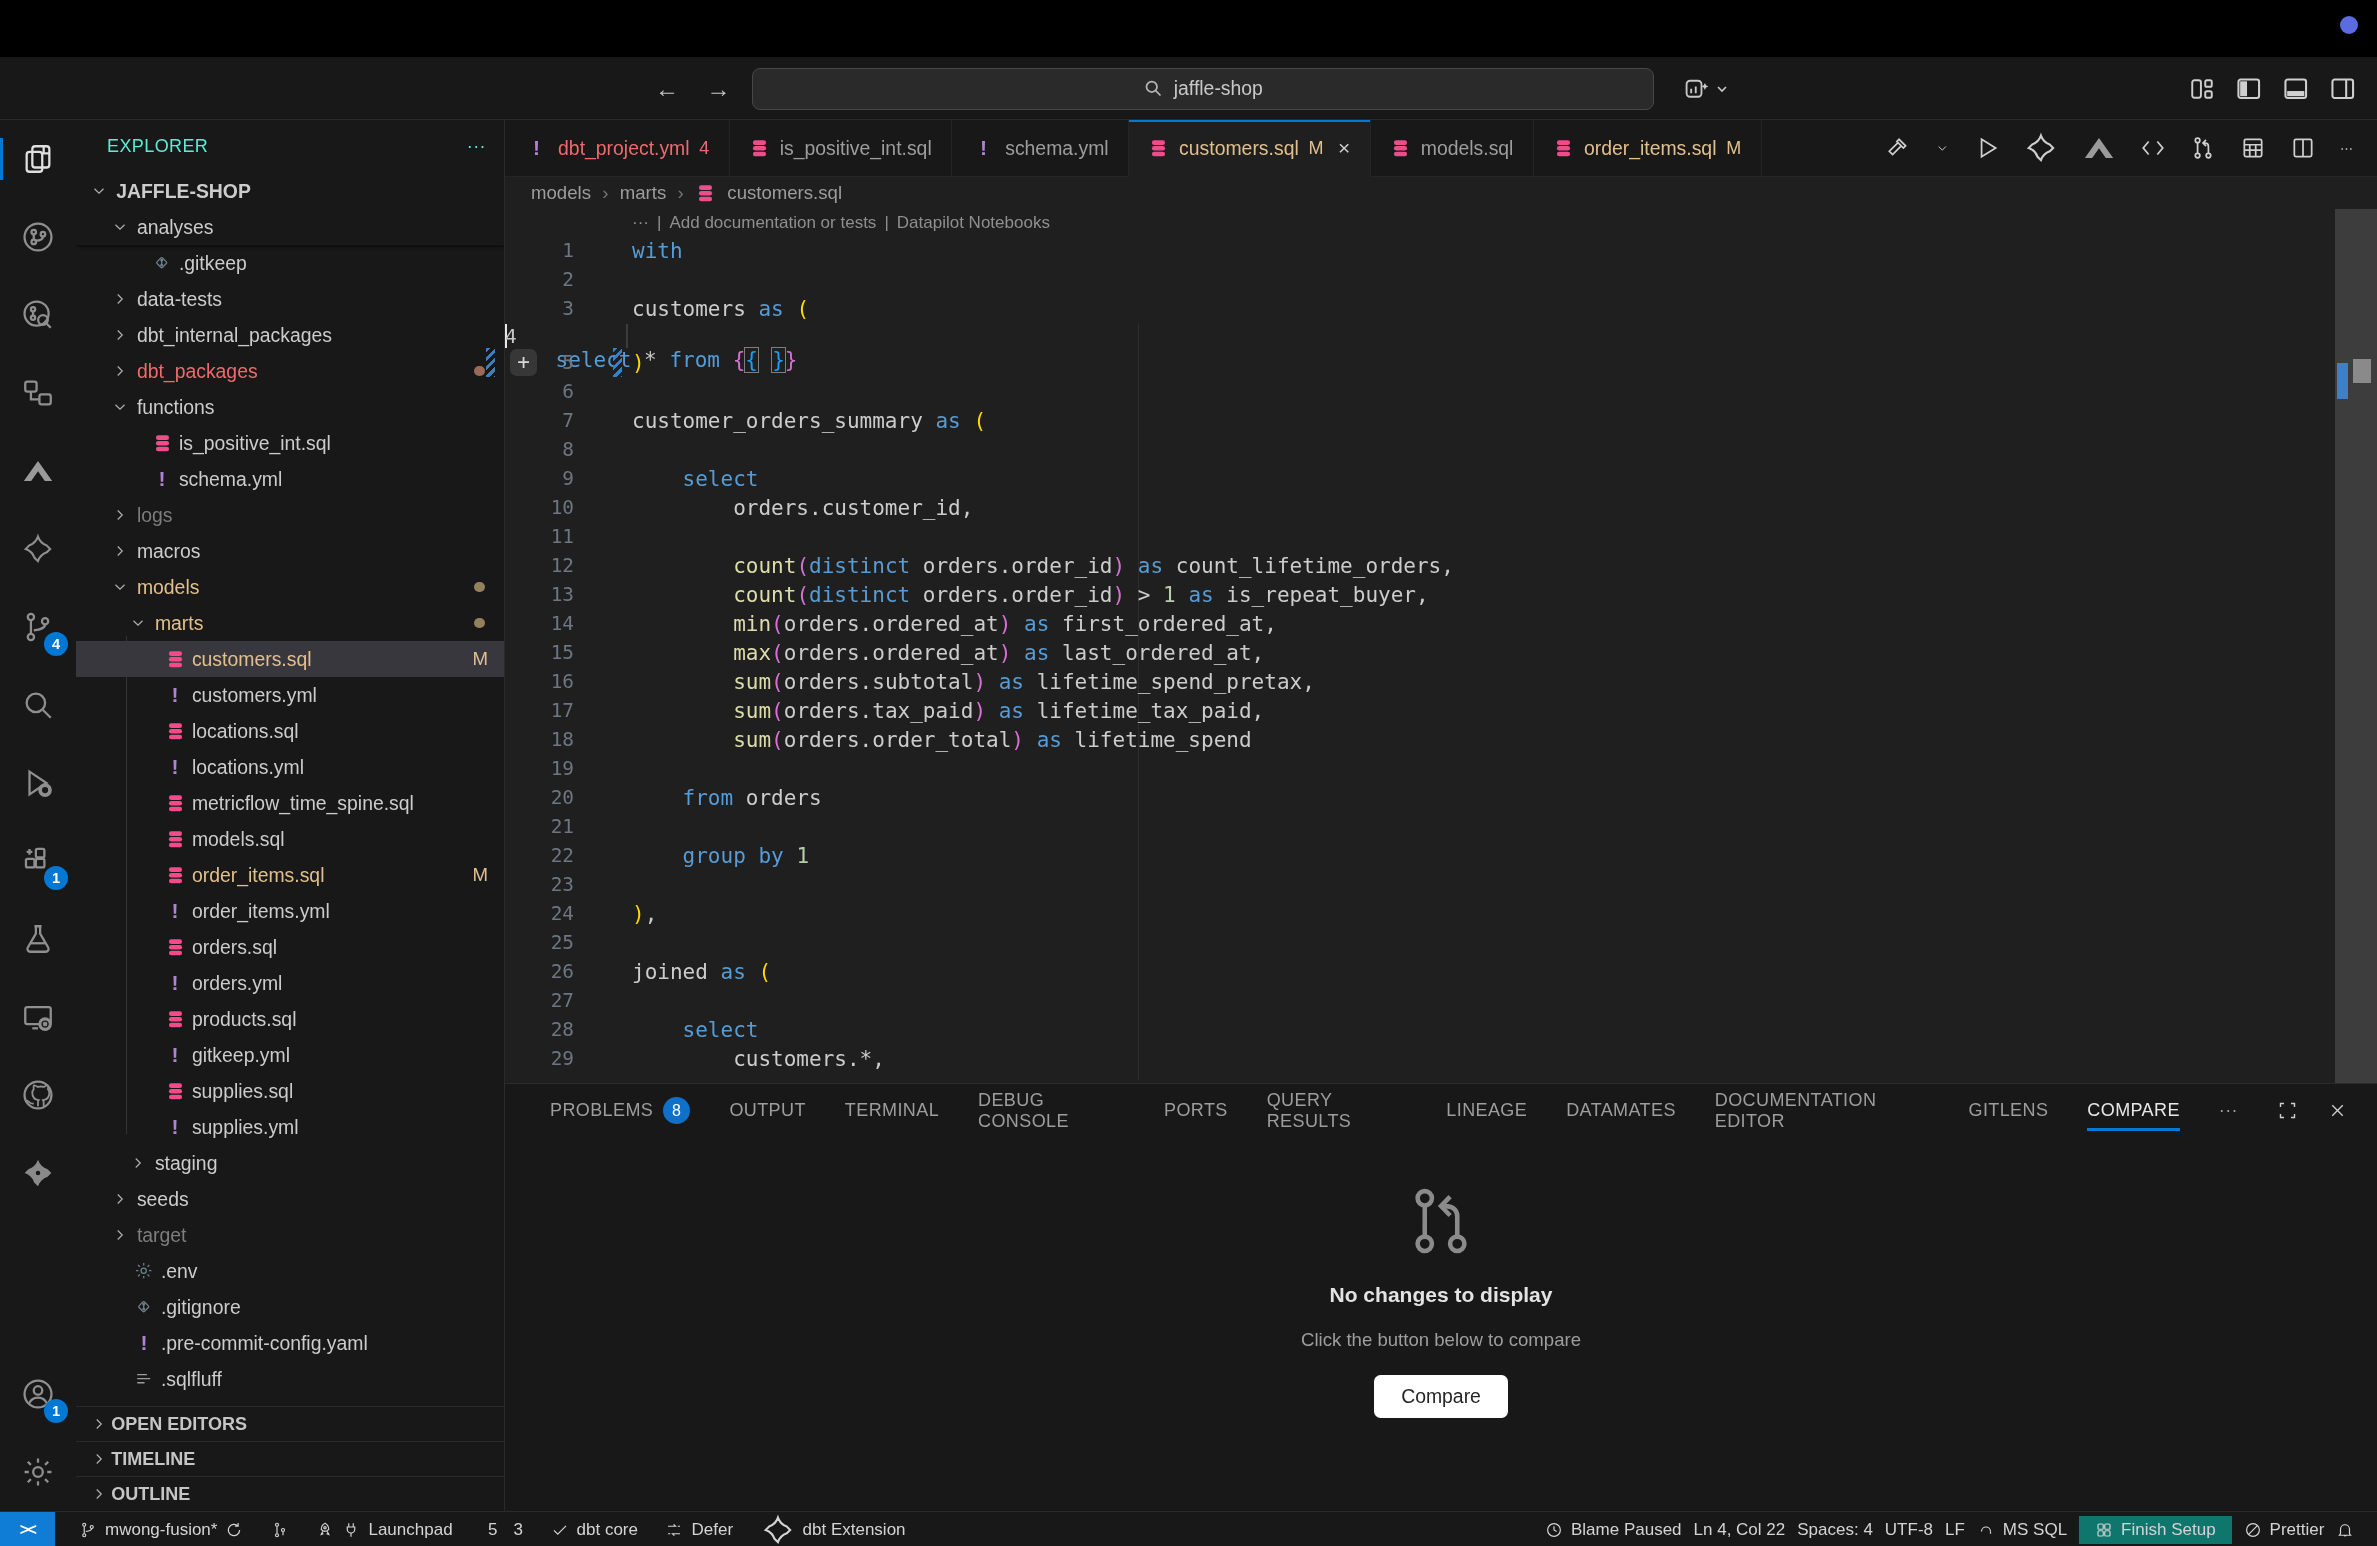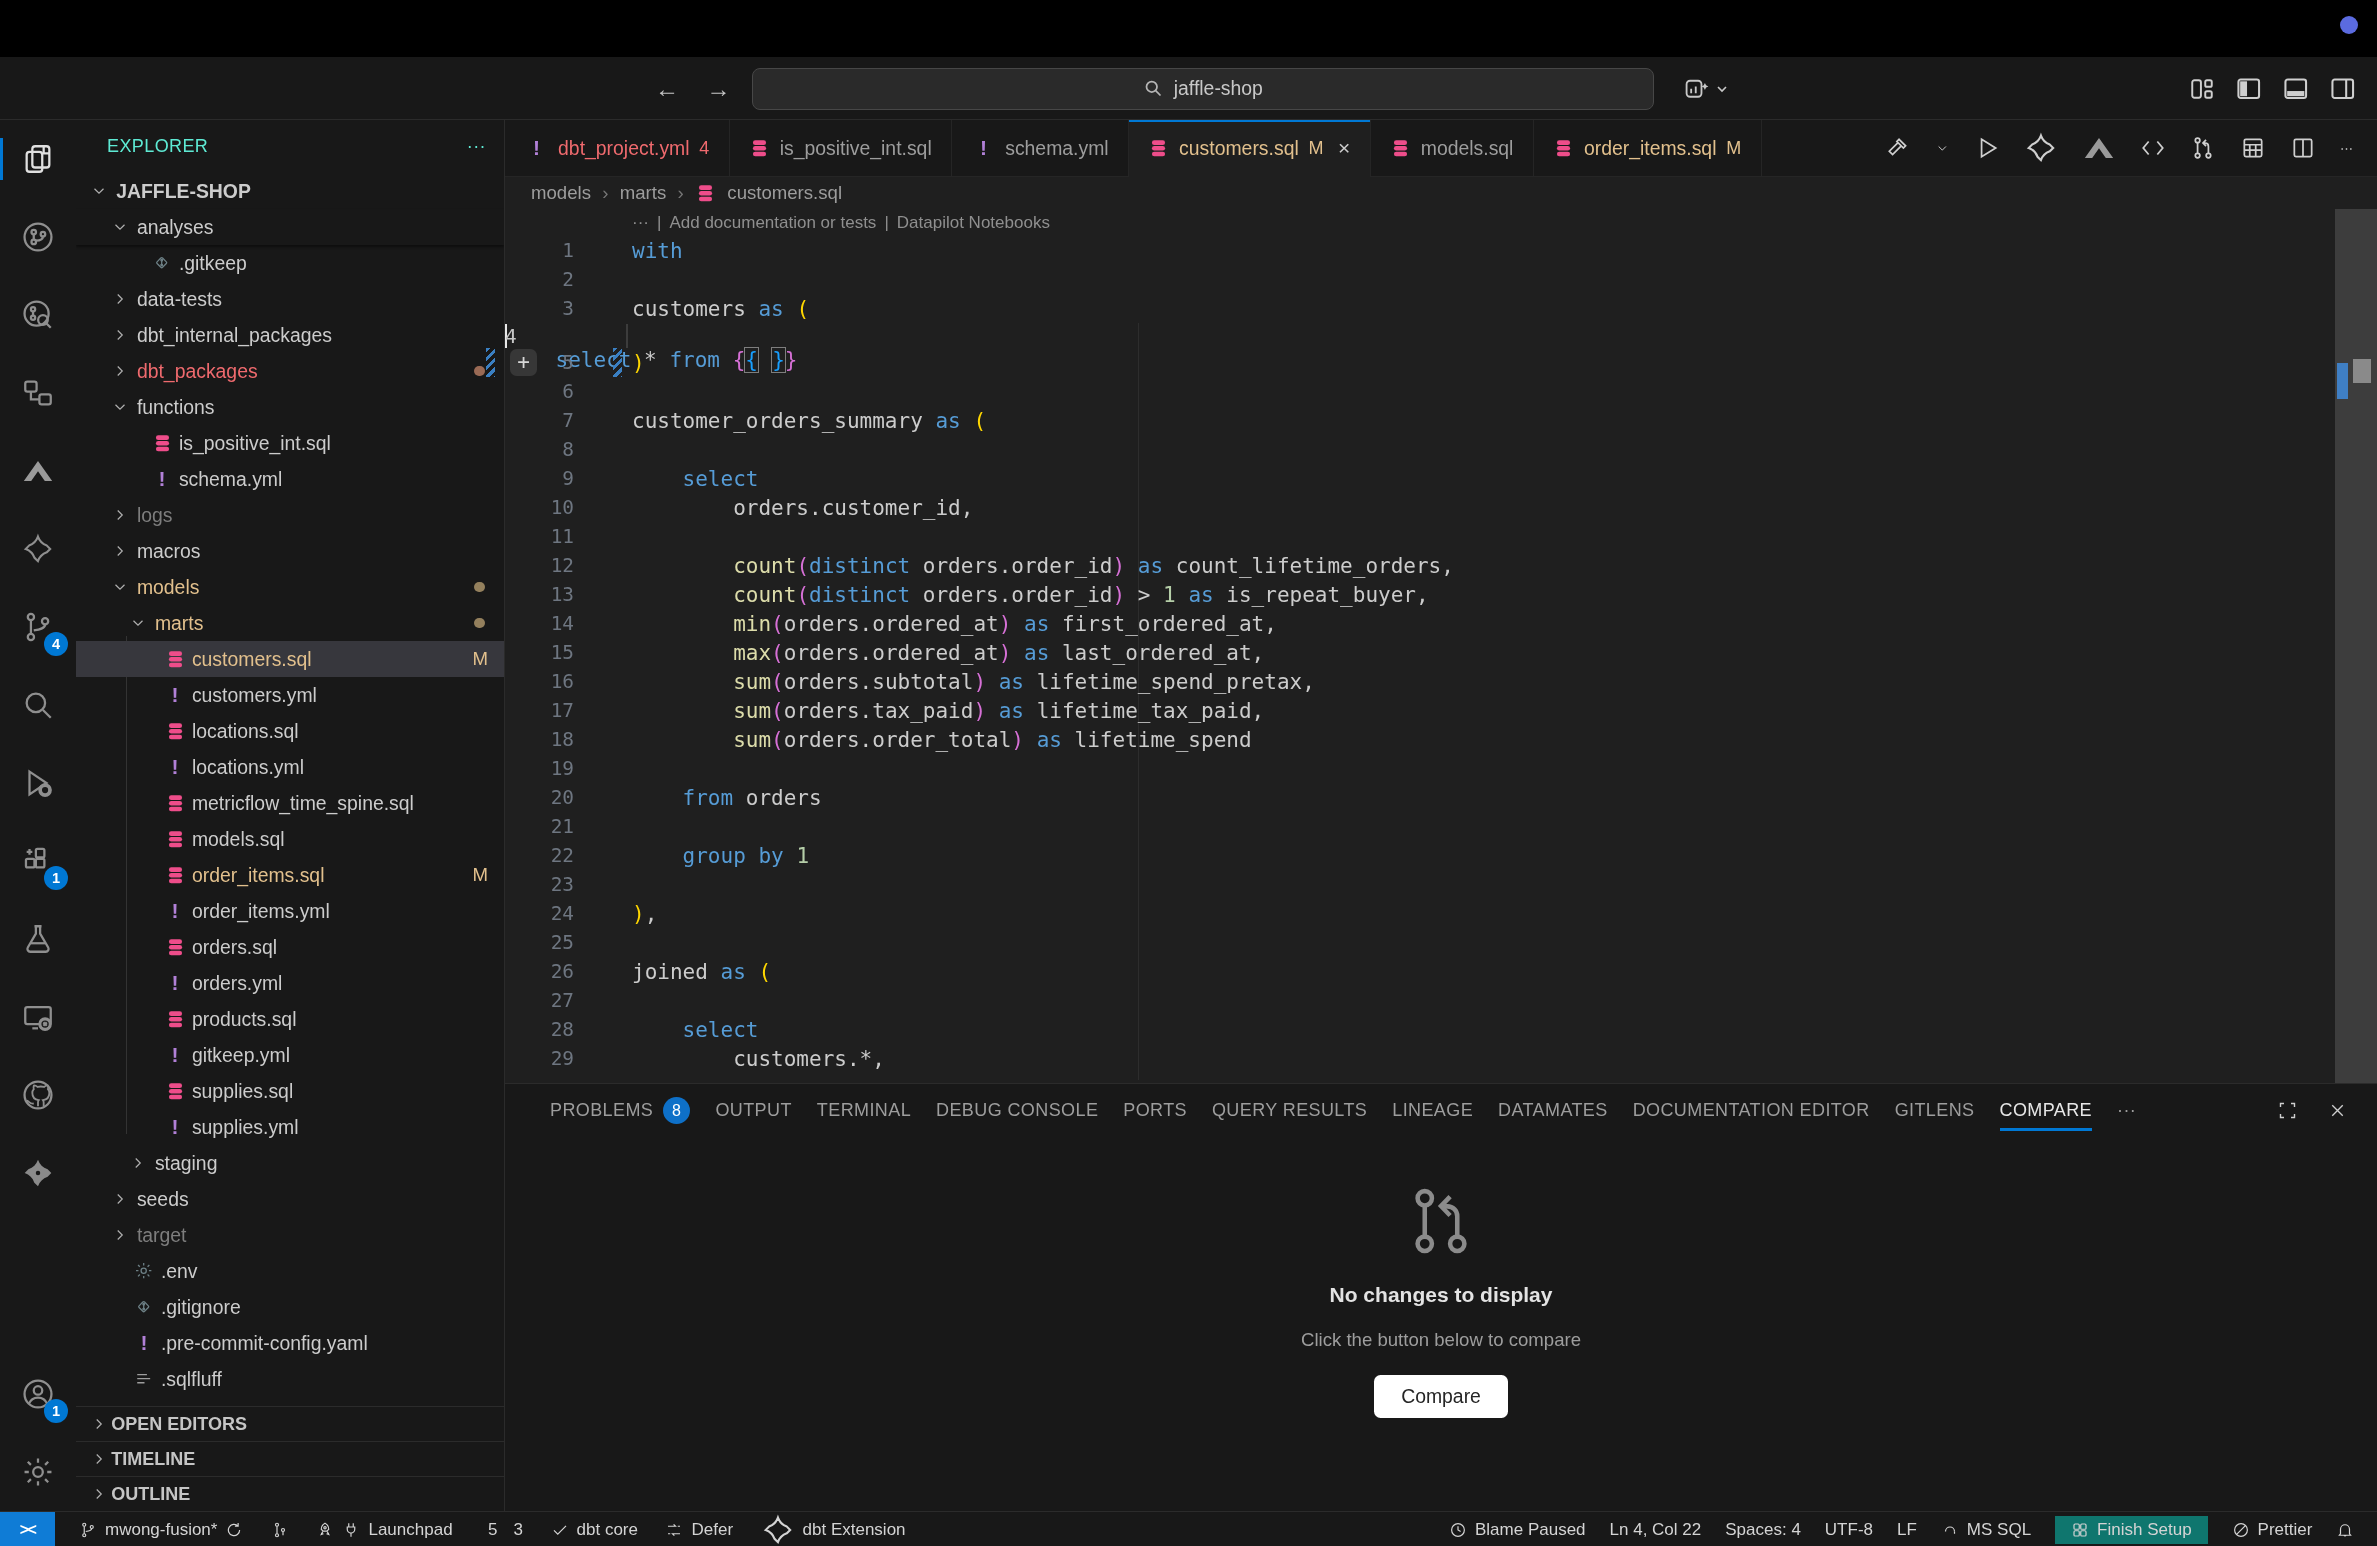--- a/index.html
+++ b/index.html
@@ -80,37 +80,37 @@
   .curline-border { position:absolute; left:121px; right:0; top:0; bottom:0; border:0.8px solid #3c3c3c; pointer-events:none; }
   .kw{color:#569cd6} .fn{color:#dcdcaa} .id{color:#cccccc} .b1{color:#ffd700} .b2{color:#d670d6} .b3x{color:#179fff; outline:0.8px solid #7e7e7e; outline-offset:-0.8px} .nu{color:#b5cea8}
   .cur { display:inline-block; width:1.6px; height:24px; background:#e8e8e8; vertical-align:middle; }
   .indent-guide { position:absolute; width:0.8px; background:#2d2d2d; }
   .scrollstrip { position:absolute; right:0; top:89px; bottom:0; width:42px; background:#3d3d3d; }
   .ss-mark-blue { position:absolute; left:1.6px; top:154px; width:11.3px; height:36px; background:#3f7fc4; }
   .ss-mark-gray { position:absolute; left:18px; top:150px; width:18px; height:24px; background:#8a8a8a; }
 
   
   .panel { position:absolute; left:505px; top:1083px; right:0; height:428px; background:#181818; border-top:0.8px solid #2b2b2b; }
-  .panel-tabs { position:absolute; left:0; top:0; right:0; height:53px; display:flex; align-items:center; gap:25px; padding-left:45px; font-size:18px; letter-spacing:0.4px; color:#9d9d9d; }
+  .panel-tabs { position:absolute; left:0; top:0; right:0; height:53px; display:flex; align-items:center; gap:39px; padding-left:45px; font-size:18px; letter-spacing:0.4px; color:#9d9d9d; }
   .ptab { position:relative; display:flex; align-items:center; gap:9.7px; height:100%; }
   .ptab.active { color:#e7e7e7; }
   .ptab.active::after { content:""; position:absolute; left:0; right:0; bottom:6.5px; height:2.4px; background:#0078d4; }
   .pbadge { min-width:27.5px; height:27.5px; border-radius:13.7px; background:#0e70c8; color:#fff; font-size:16px; display:flex; align-items:center; justify-content:center; }
   .panel-actions { margin-left:auto; display:flex; gap:29px; padding-right:29px; color:#cfcfcf; }
   .panel-empty { position:absolute; left:0; top:53px; right:0; bottom:0; display:flex; flex-direction:column; align-items:center; }
   .pe-icon { margin-top:45px; color:#8b8b8b; }
   .pe-title { margin-top:22.6px; font-size:21px; font-weight:700; color:#e3e3e3; }
   .pe-sub { margin-top:22.6px; font-size:18.6px; color:#9d9d9d; }
   .pe-btn { margin-top:24px; background:#ffffff; color:#252525; font-size:19.4px; font-weight:500; padding:9.7px 27.5px; border-radius:6.5px; border:none; }
 
   
   .statusbar { position:absolute; left:0; top:1511px; width:2377px; height:36px; background:#181818; border-top:0.8px solid #2b2b2b; display:flex; align-items:center; font-size:17px; color:#d4d4d4; }
   .remote { width:55px; height:36px; background:#0f7cd6; color:#fff; display:flex; align-items:center; justify-content:center; font-weight:700; font-size:16px; letter-spacing:-1.6px; flex:none; }
   .sb-left { display:flex; align-items:center; gap:27.5px; padding-left:24px; }
-  .sb-right { margin-left:auto; display:flex; align-items:center; gap:24px; padding-right:22.6px; }
+  .sb-right { margin-left:auto; display:flex; align-items:center; gap:12px; padding-right:22.6px; }
   .sitem { display:flex; align-items:center; gap:8px; white-space:nowrap; }
   .sitem.hl { background:#0f766e; padding:4px 16px; }
 </style>
 </head>
 <body>
 
 <div id="app">
 
   <div class="top-black">
     <div class="notif-dot"></div>

